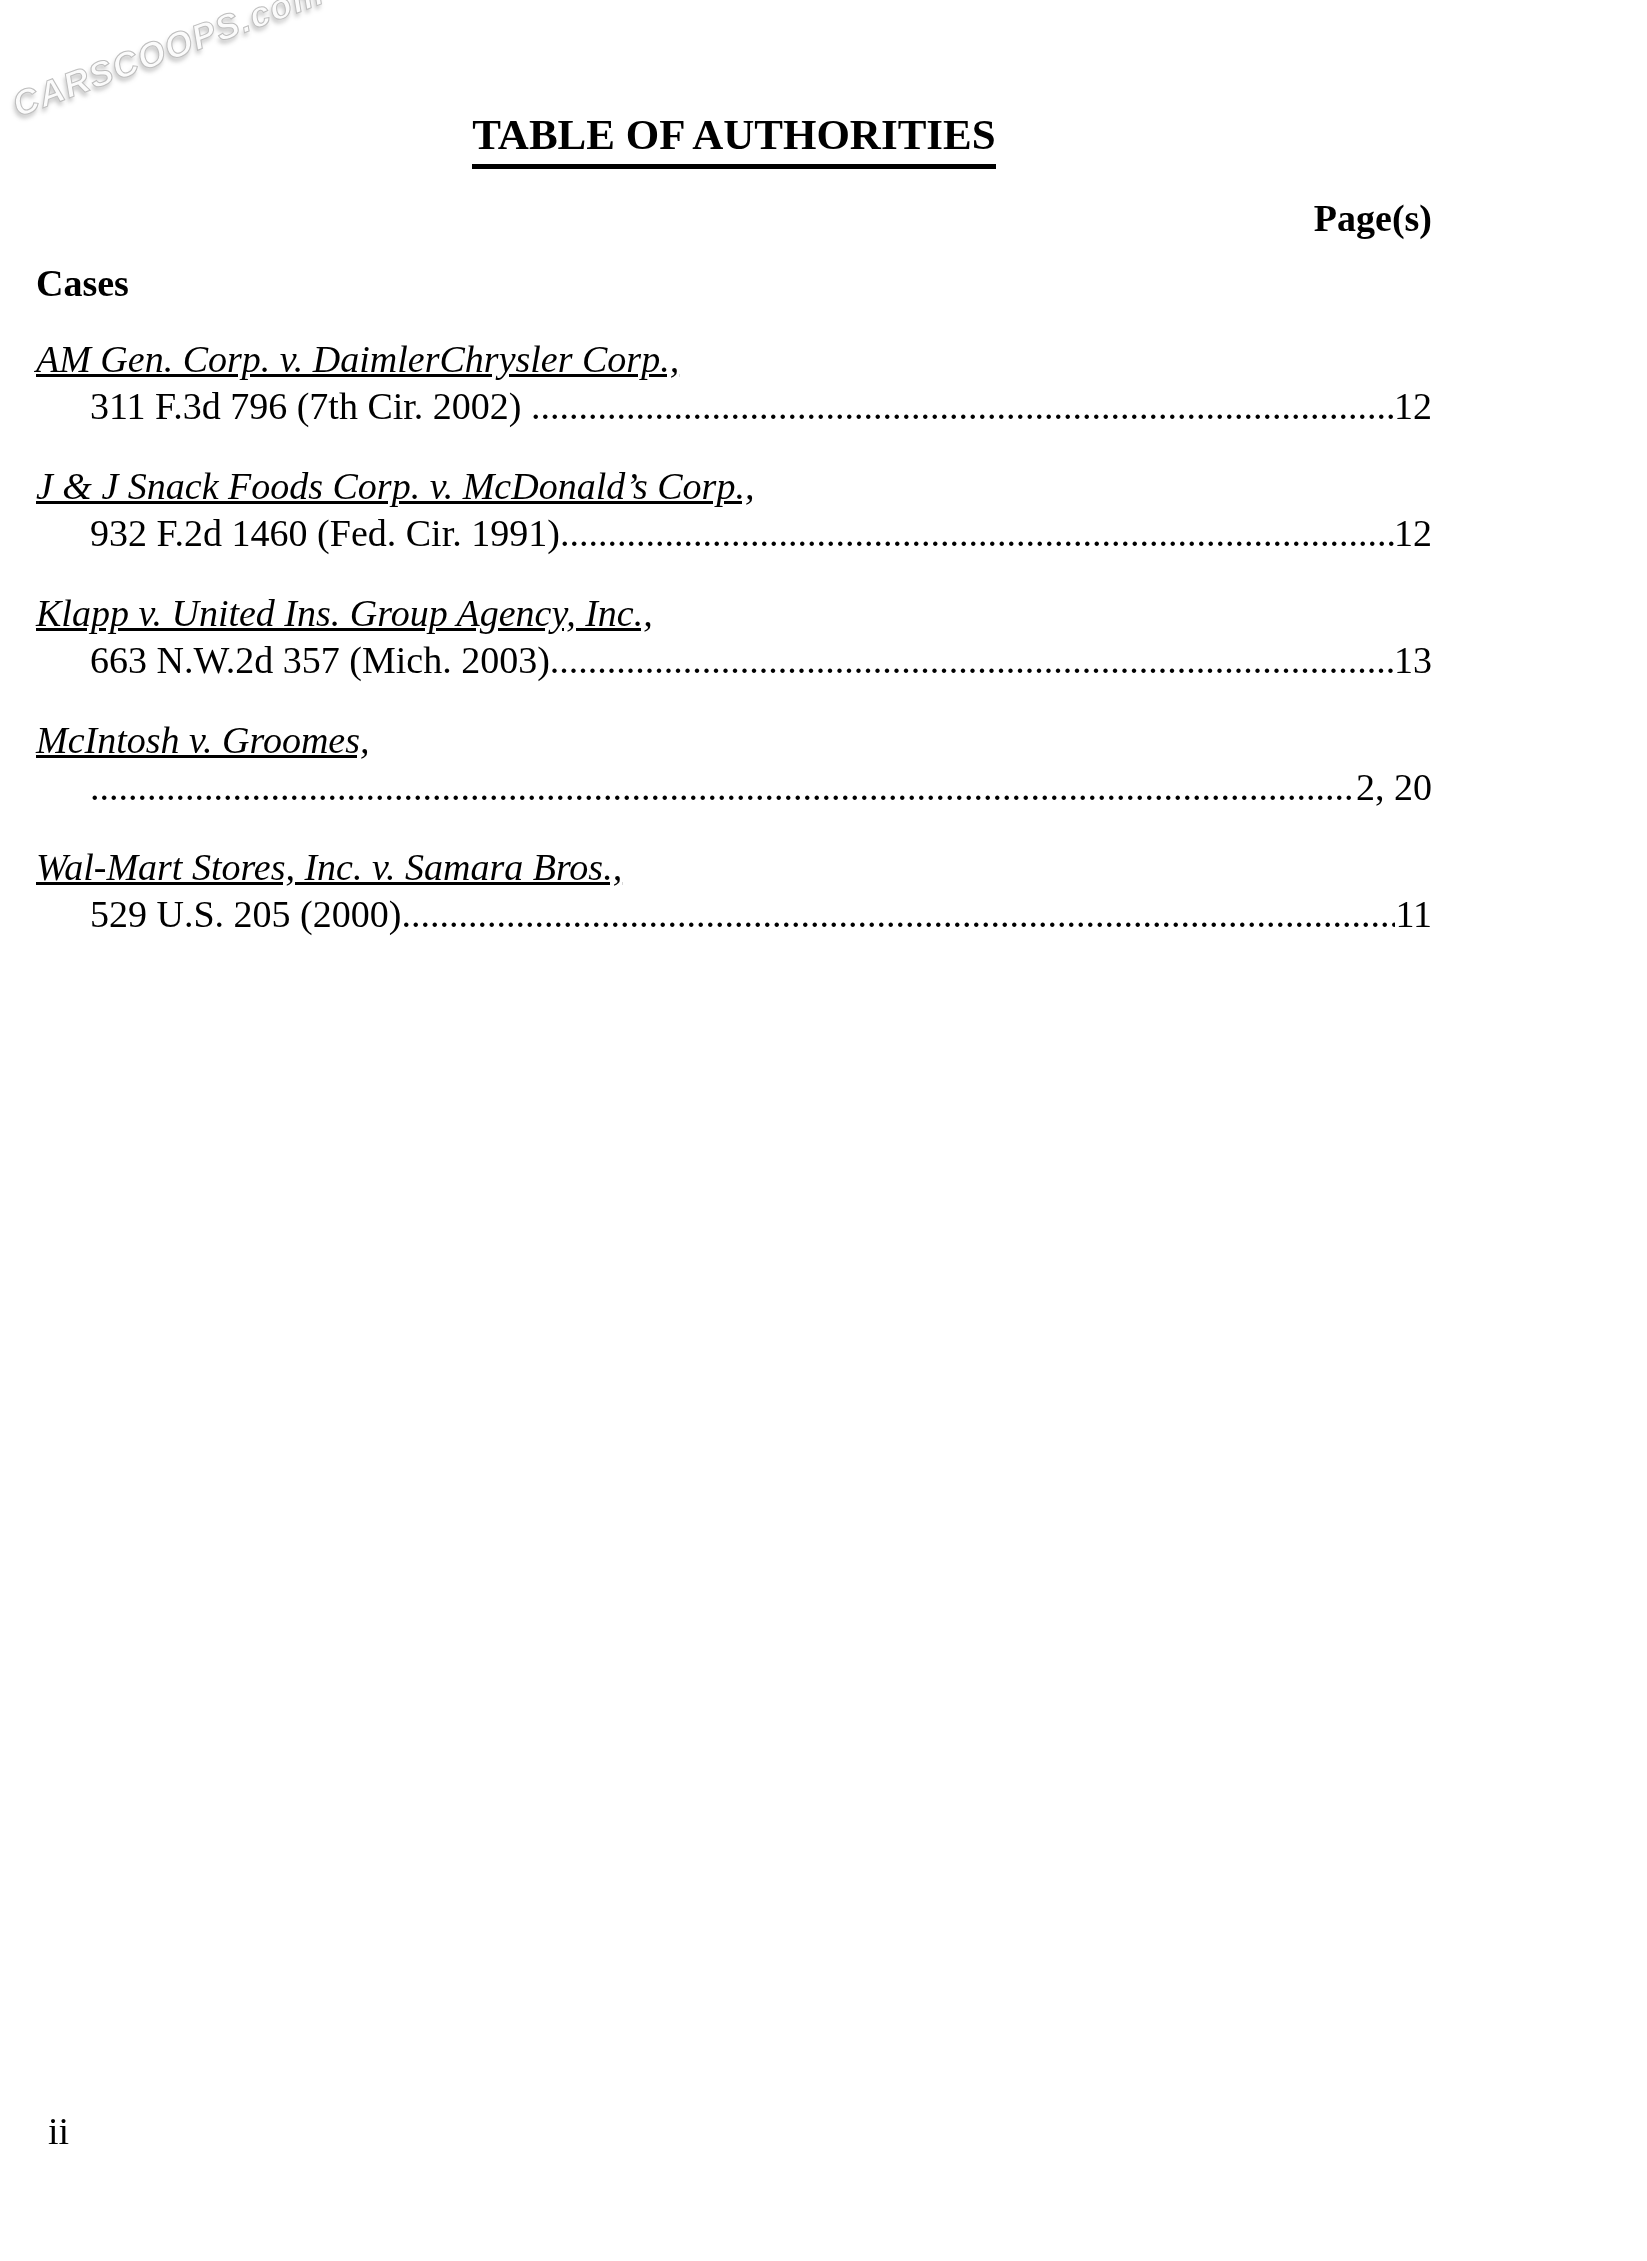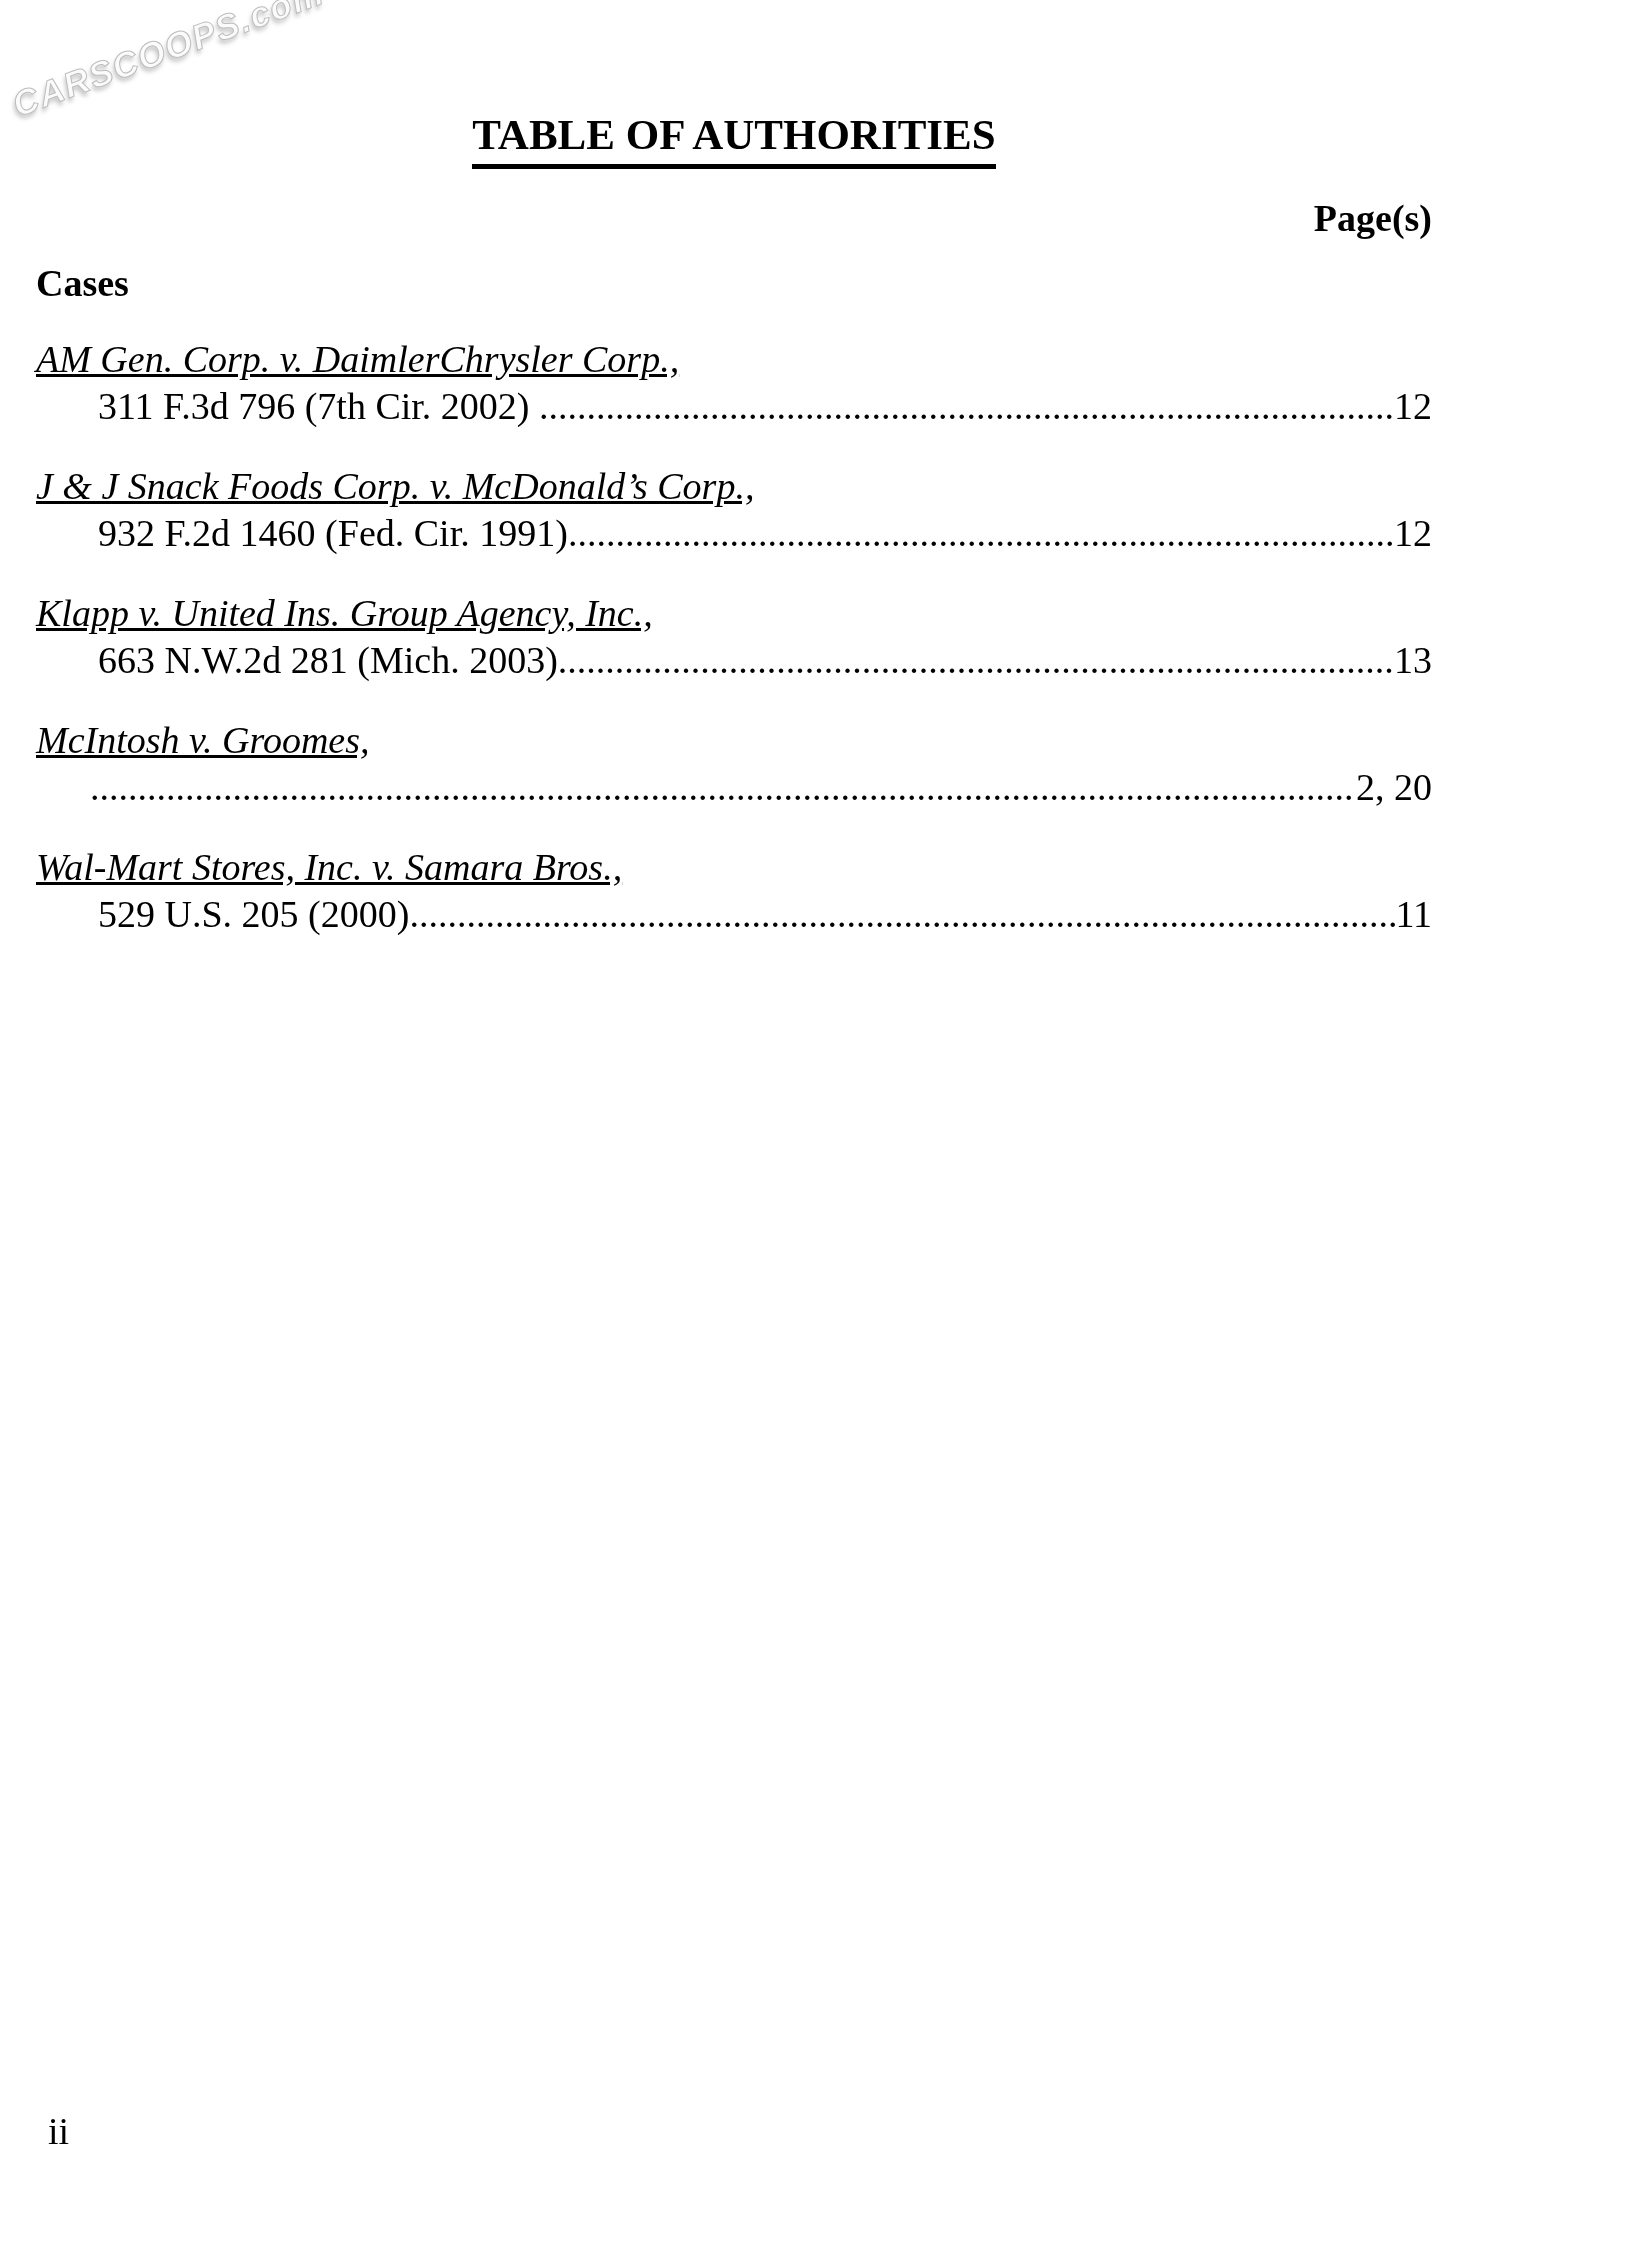--- a/index.html
+++ b/index.html
@@ -77,21 +77,21 @@
     white-space: pre;
     text-decoration: underline;
   }
 
   .case-cite-line {
     display: flex;
     align-items: baseline;
     padding-left: 54px;
     line-height: 47px;
   }
-  .cite-text { white-space: pre; margin-left: 8px; }
+  .cite-text { white-space: pre; }
 
   .dot-leader {
     flex: 1 1 auto;
     overflow: hidden;
     white-space: nowrap;
     min-width: 0;
   }
   .dot-leader::after {
     content: "......................................................................................................................................................................................";
   }
@@ -140,21 +140,21 @@
         <div class="case-cite-line">
           <span class="cite-text">932 F.2d 1460 (Fed. Cir. 1991)</span>
           <span class="dot-leader"></span>
           <span class="page-num">12</span>
         </div>
       </div>
 
       <div class="case-entry">
         <div class="case-name">Klapp v. United Ins. Group Agency, Inc.,</div>
         <div class="case-cite-line">
-          <span class="cite-text">663 N.W.2d 281 (Mich. 2003)</span>
+          <span class="cite-text">663 N.W.2d 357 (Mich. 2003)</span>
           <span class="dot-leader"></span>
           <span class="page-num">13</span>
         </div>
       </div>
 
       <div class="case-entry">
         <div class="case-name">McIntosh v. Groomes,</div>
         <div class="case-cite-line">
           <span class="dot-leader"></span>
           <span class="page-num">2, 20</span>

